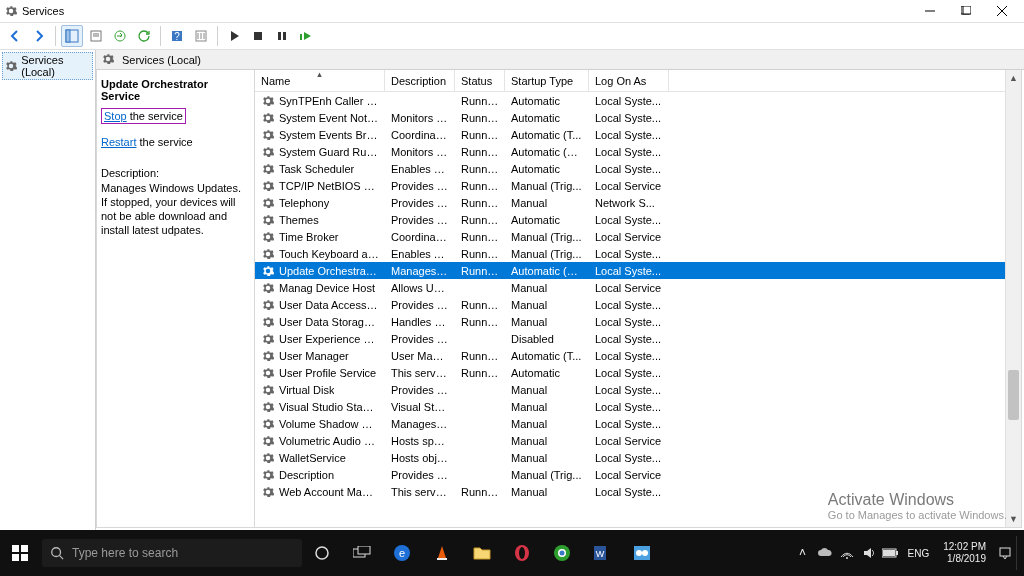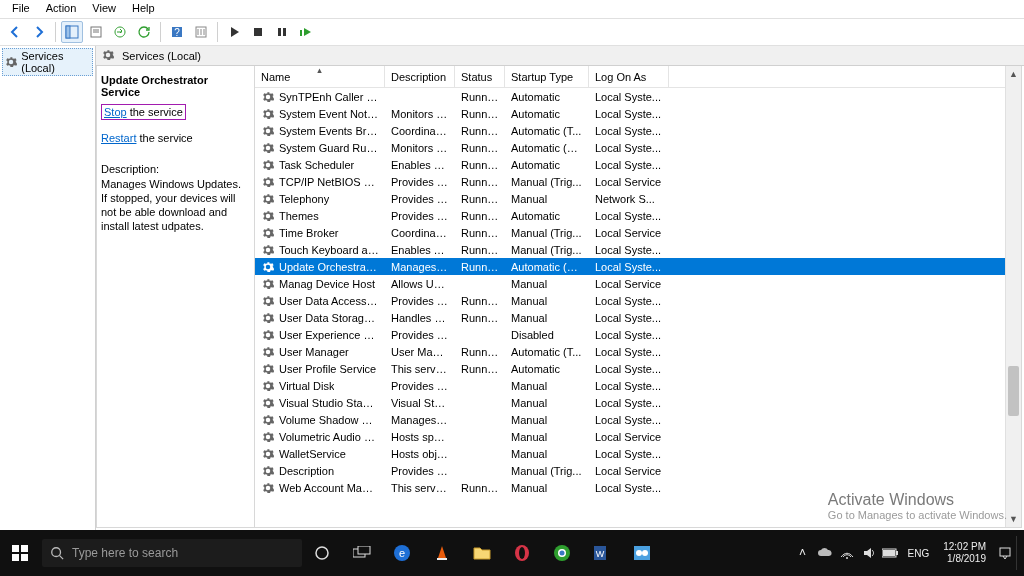--- a/index.html
+++ b/index.html
@@ -90,27 +90,45 @@
   .tb-show-desktop { width:6px; height:34px; border-left:1px solid #333;}
 
   .gear-svg { fill:#666; }
   .row.selected .gear-svg { fill:#fff; }
 </style>
 </head>
 <body>
 
 <div class="window">
 
-
-  <div class="menubar">
-    <div class="item">File</div>
-    <div class="item">Action</div>
-    <div class="item">View</div>
-    <div class="item">Help</div>
+  <div class="titlebar">
+    <span class="icon">
+      <svg viewBox="0 0 16 16" width="12" height="12">
+          <path class="gear-svg" d="M8 5a3 3 0 1 0 .001 6.001A3 3 0 0 0 8 5zm7 3a7 7 0 0 1-.1 1.2l1.6 1.3-1.5 2.6-1.9-.7a6 6 0 0 1-2 .1l-.3 2H7.2l-.3-2a6 6 0 0 1-2-.1l-1.9.7-1.5-2.6 1.6-1.3A7 7 0 0 1 3 8a7 7 0 0 1 .1-1.2L1.5 5.5 3 2.9l1.9.7a6 6 0 0 1 2-.1l.3-2h2.6l.3 2a6 6 0 0 1 2 .1l1.9-.7 1.5 2.6-1.6 1.3A7 7 0 0 1 15 8z"></path>
+        </svg>
+    </span>
+    <span class="title">Services</span>
+    <div class="winbtn">
+        <svg viewBox="0 0 10 10">
+          <path d="M0 5h10" stroke="#000" stroke-width="1"></path>
+        </svg>
+      </div>
+    <div class="winbtn">
+        <svg viewBox="0 0 10 10">
+          <rect x="0" y="0" width="8" height="8" fill="none" stroke="#000"></rect>
+          <rect x="2" y="-2" width="8" height="8" fill="#fff" stroke="#000" transform="translate(0,2)"></rect>
+        </svg>
+      </div>
+    <div class="winbtn">
+        <svg viewBox="0 0 10 10">
+          <path d="M0 0L10 10M10 0L0 10" stroke="#000" stroke-width="1"></path>
+        </svg>
+      </div>
   </div>
+
 
   <div class="toolbar">
     <div class="tbtn">
         <svg width="14" height="14" viewBox="0 0 14 14">
           <path d="M9 2L4 7l5 5" fill="none" stroke="#1e6fd6" stroke-width="2"></path>
         </svg>
       </div>
     <div class="tbtn">
         <svg width="14" height="14" viewBox="0 0 14 14">
           <path d="M5 2l5 5-5 5" fill="none" stroke="#1e6fd6" stroke-width="2"></path>

